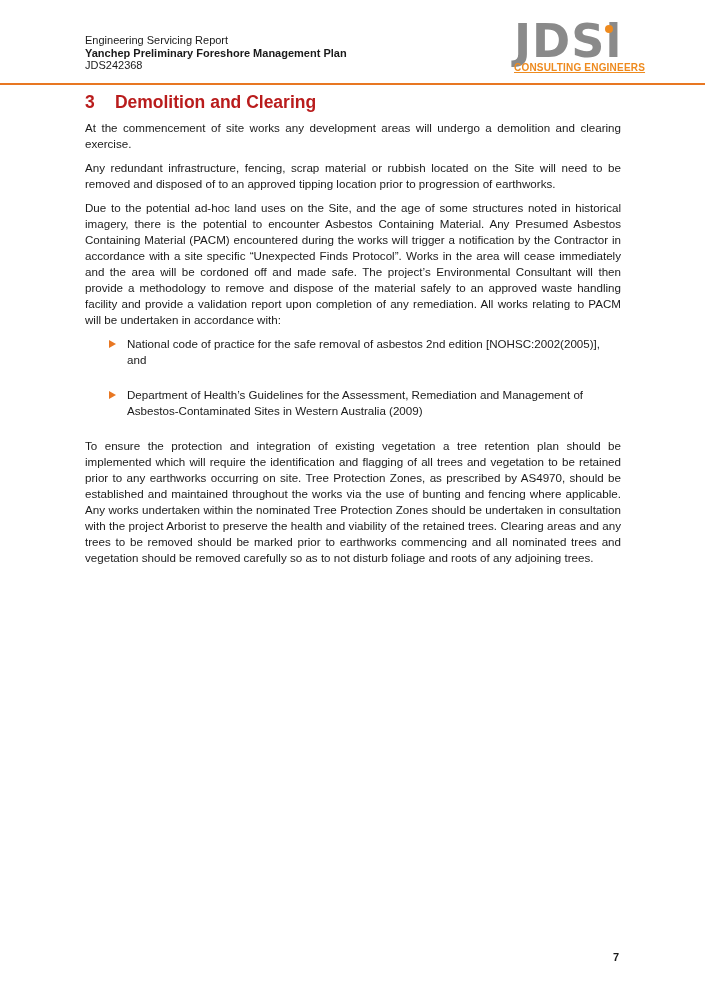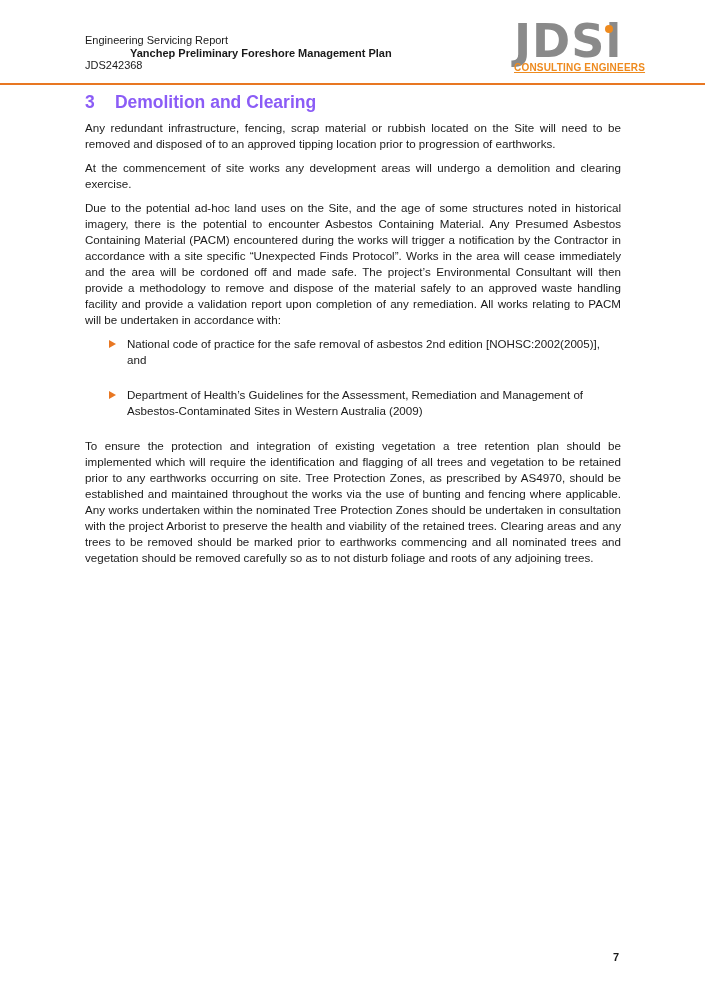--- a/index.html
+++ b/index.html
@@ -1,27 +1,27 @@
 <!DOCTYPE html>
 <html><head>
   <meta charset="utf-8">
   <style>
     html, body { margin: 0; padding: 0; background: #ffffff; }
     body {
       width: 705px; height: 997px; position: relative; overflow: hidden;
       font-family: "Liberation Sans", sans-serif; color: #1a1a1a;
     }
     .header { position: absolute; left: 85px; top: 34px; font-size: 11px; line-height: 12.5px; color: #1a1a1a; }
-    .header .bold { font-weight: bold; margin-left: 45px; }
+    .header .bold { font-weight: bold; }
     .logo { position: absolute; left: 512px; top: 22px; width: 108px; height: 52px; }
     .logo .mark { font-family: "DejaVu Sans", sans-serif; font-weight: bold; font-size: 46px; letter-spacing: 1px; color: #8a8a8a; line-height: 38px; position: absolute; left: 2px; top: 0; }
     .logo .dot { position: absolute; left: 93px; top: 3px; width: 8px; height: 8px; border-radius: 50%; background: #ee8a1e; }
     .logo .sub { position: absolute; left: 2px; top: 40px; font-size: 10px; font-weight: bold; color: #ee8a1e; letter-spacing: 0.2px; white-space: nowrap; text-decoration: underline; }
     .rule { position: absolute; left: 0; top: 83px; width: 705px; height: 2px; background: #e87722; }
-    .h1 { position: absolute; left: 85px; top: 92px; font-size: 17.5px; font-weight: bold; color: #8b5cf6; }
+    .h1 { position: absolute; left: 85px; top: 92px; font-size: 17.5px; font-weight: bold; color: #b91c1c; }
     .h1 .num { display: inline-block; width: 25px; }
     .content { position: absolute; left: 85px; top: 120px; width: 536px; font-size: 11.6px; line-height: 16px; }
     .content p { margin: 0 0 8px 0; text-align: justify; }
     ul.bullets { list-style: none; margin: 4px 0 3px 0; padding: 0; }
     ul.bullets li { position: relative; padding-left: 42px; margin-bottom: 19px; text-align: left; padding-right: 20px; }
     ul.bullets li .arrow { position: absolute; left: 24px; top: 4px; width: 0; height: 0; border-left: 7px solid #e87722; border-top: 4px solid transparent; border-bottom: 4px solid transparent; }
     .page-num { position: absolute; left: 613px; top: 951px; font-size: 11px; font-weight: bold; }
   </style>
 </head>
 <body>
@@ -39,22 +39,22 @@
 </div>
 
 <div class="rule"></div>
 
 <div class="h1">
   <span class="num">3</span>
   <span>Demolition and Clearing</span>
 </div>
 
 <div class="content">
+  <p>At the commencement of site works any development areas will undergo a demolition and clearing exercise.</p>
   <p>Any redundant infrastructure, fencing, scrap material or rubbish located on the Site will need to be removed and disposed of to an approved tipping location prior to progression of earthworks.</p>
-  <p>At the commencement of site works any development areas will undergo a demolition and clearing exercise.</p>
   <p>Due to the potential ad-hoc land uses on the Site, and the age of some structures noted in historical imagery, there is the potential to encounter Asbestos Containing Material. Any Presumed Asbestos Containing Material (PACM) encountered during the works will trigger a notification by the Contractor in accordance with a site specific “Unexpected Finds Protocol”. Works in the area will cease immediately and the area will be cordoned off and made safe. The project’s Environmental Consultant will then provide a methodology to remove and dispose of the material safely to an approved waste handling facility and provide a validation report upon completion of any remediation. All works relating to PACM will be undertaken in accordance with:</p>
   <ul class="bullets">
     <li>
       <span class="arrow"></span>
       <span>National code of practice for the safe removal of asbestos 2nd edition [NOHSC:2002(2005)], and</span>
     </li>
     <li>
       <span class="arrow"></span>
       <span>Department of Health’s Guidelines for the Assessment, Remediation and Management of Asbestos-Contaminated Sites in Western Australia (2009)</span>
     </li>

